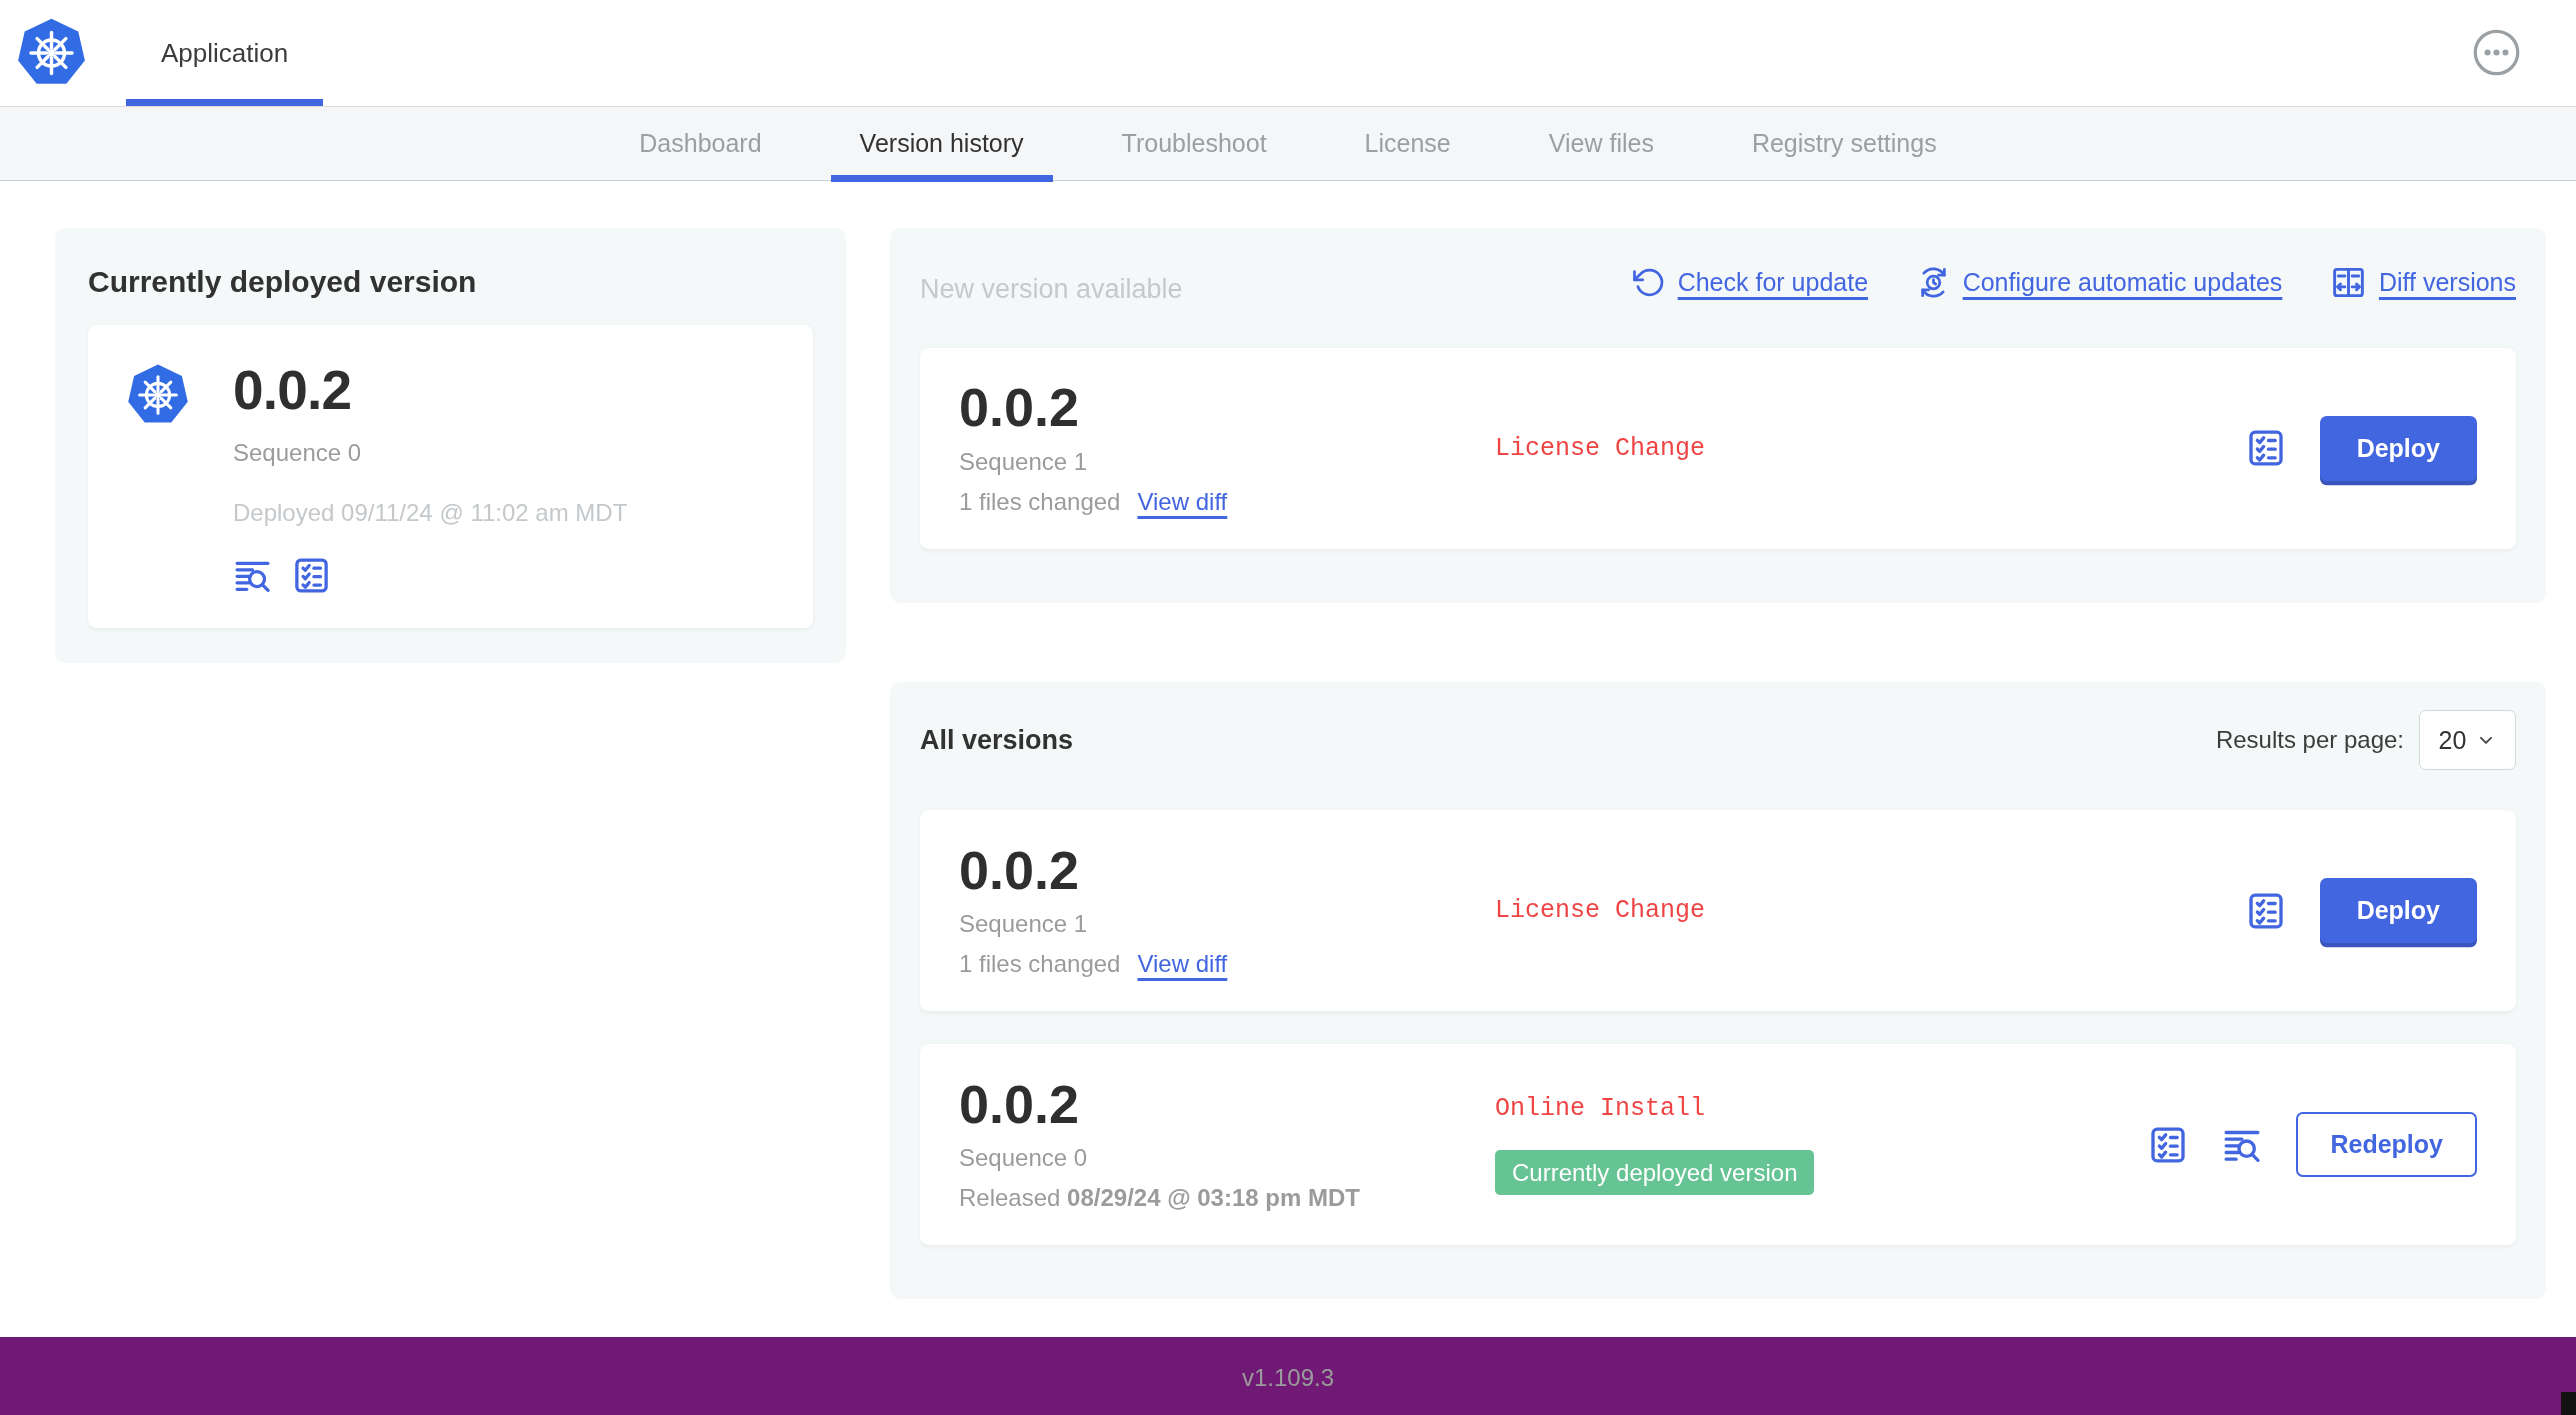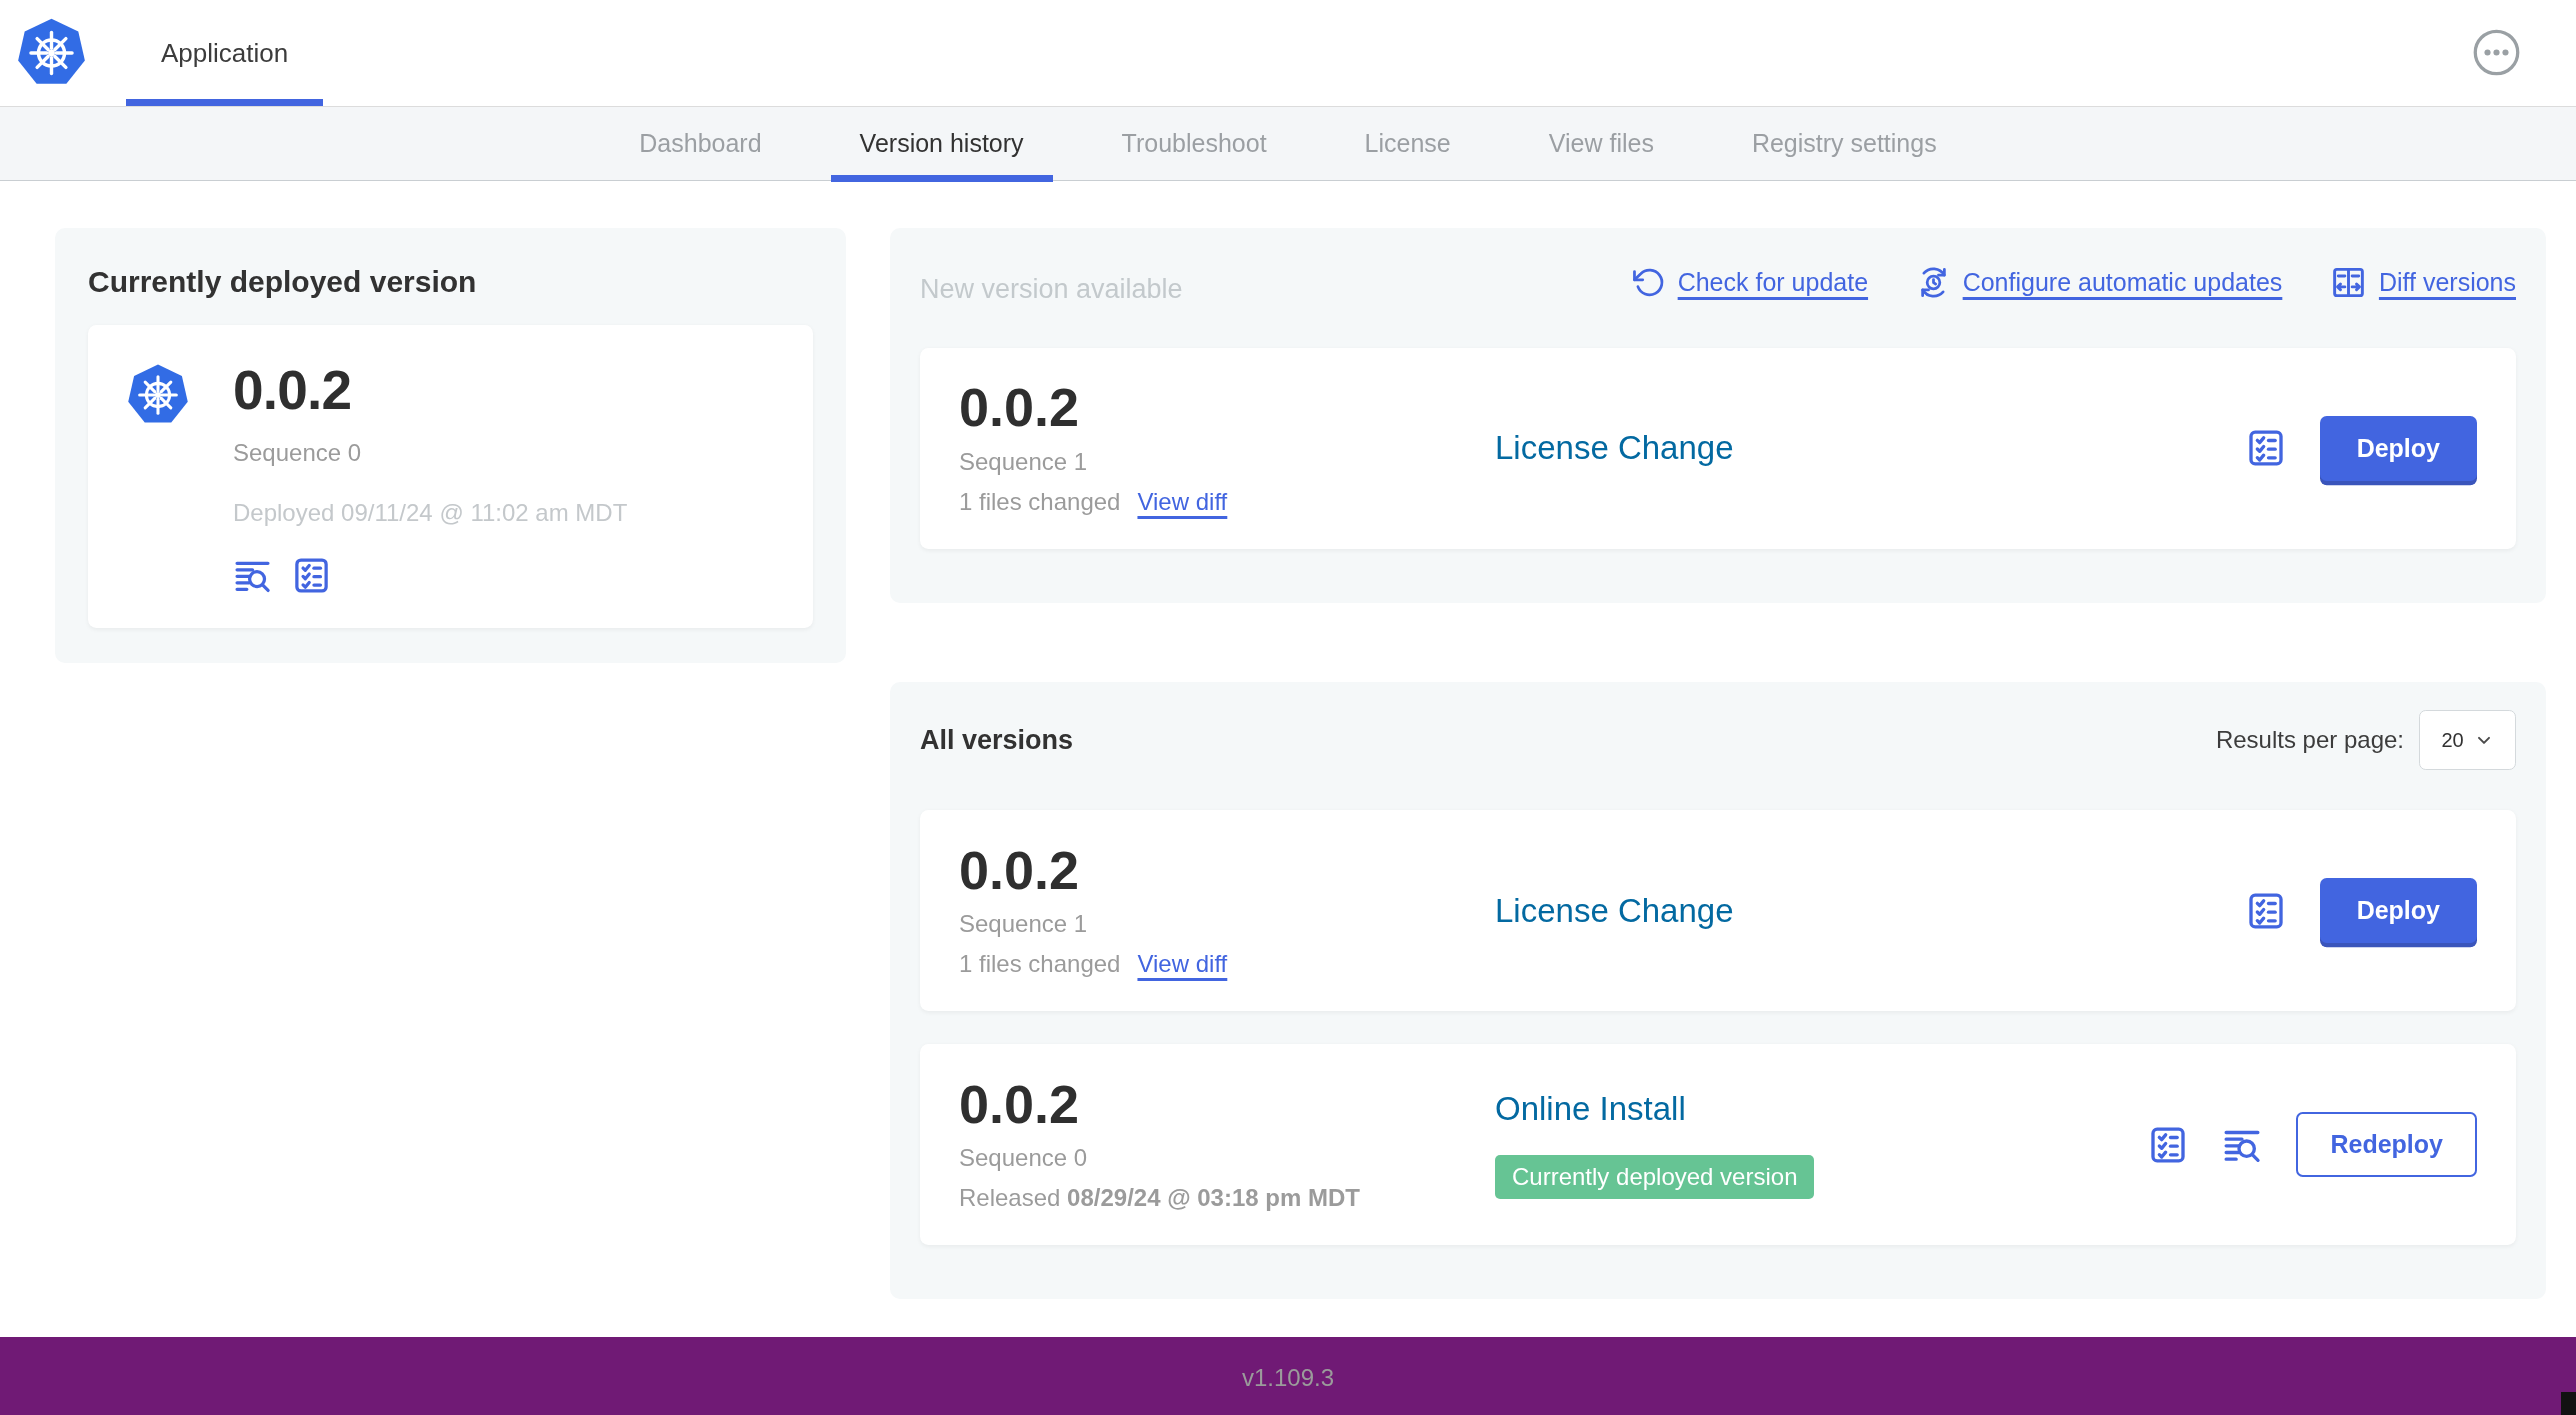--- a/index.html
+++ b/index.html
@@ -55,32 +55,32 @@
   .version-row { margin-top:40px; background:#fff; border-radius:8.4px; height:201px;
                  box-shadow:0 1.7px 4.2px rgba(0,0,0,.05); display:flex; align-items:center; padding:0 39px; }
   .row-left { width:536px; flex:none; }
   .row-version { font-size:54px; font-weight:700; line-height:54px; color:#2f2f2f; }
   .row-seq { margin-top:13.4px; font-size:24px; color:#9b9b9b; }
   .row-files { margin-top:11.7px; font-size:24px; color:#9b9b9b; display:flex; align-items:baseline; gap:17px; }
   .link { color:#4265E0; font-weight:500; text-decoration:underline; text-underline-offset:5.9px;
           text-decoration-thickness:2.5px; cursor:pointer; }
   .date-strong { font-weight:700; }
   .row-mid { flex:1; display:flex; flex-direction:column; gap:27px; align-items:flex-start; }
-  .source-label { font-size:33px; font-weight:500; color:#0369a1; }
+  .source-label { font-size:25px; font-weight:500; color:#ef4444;font-family:Liberation Mono, monospace; }
   .badge { background:#66C494; color:#fff; font-size:24px; padding:8.4px 17px; border-radius:5px; }
   .row-actions { display:flex; align-items:center; gap:34px; flex:none; }
   .btn { font-family:inherit; font-size:25px; font-weight:700; height:65px; border-radius:6.7px; cursor:pointer; }
   .btn-primary { background:#4265E0; color:#fff; border:none; padding:0 37px; box-shadow:0 4.2px 0 #3a55bb; }
   .btn-outline { background:#fff; color:#4265E0; border:2.5px solid #4265E0; padding:12px 32px; }
 
   .all-versions { margin-top:79px; }
   .per-page { display:flex; align-items:center; gap:15px; }
   .per-page-label { font-size:24px; color:#3c3c3c; }
   .select-box { width:97px; height:60px; background:#fff; border:1.7px solid #d4d9dc; border-radius:6.7px;
-                display:flex; align-items:center; justify-content:center; gap:10px; font-size:20px;
+                display:flex; align-items:center; justify-content:center; gap:10px; font-size:25px;
                 color:#323232; cursor:pointer; }
 
   
   .footer { position:relative; margin-top:38px; height:82px; background:#701a75;
             display:flex; align-items:center; justify-content:center; font-size:24px; color:#9b9b9b; }
   .corner-artifact { position:absolute; right:0; bottom:0; width:15px; height:27px; background:#121212; }
 </style>
 </head>
 <body>
 

